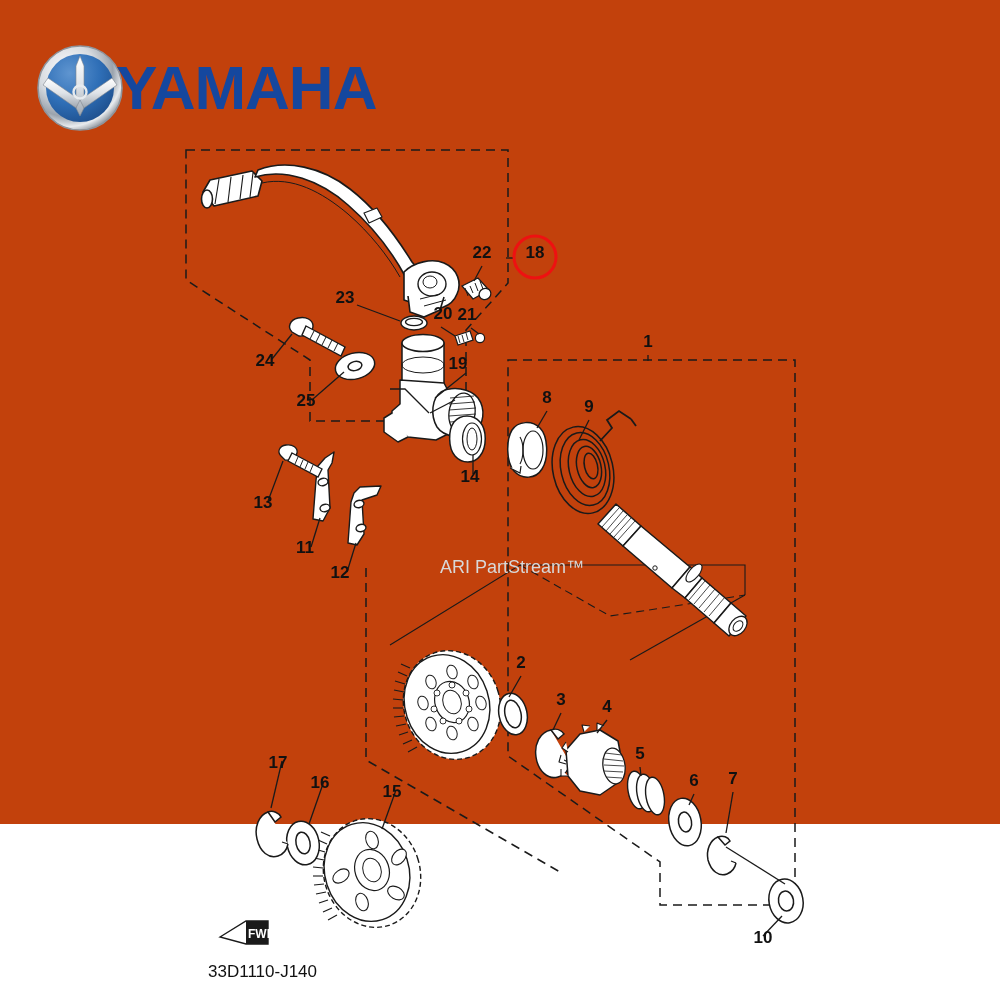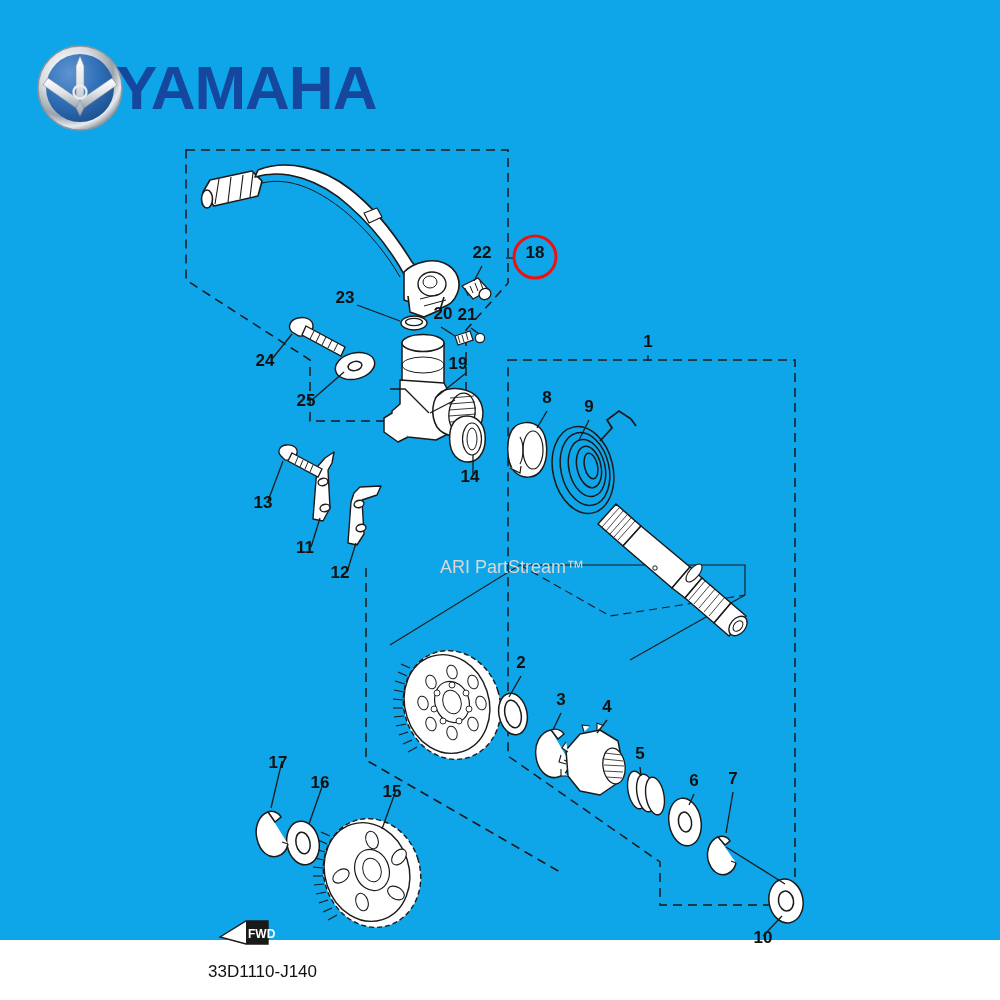--- a/index.html
+++ b/index.html
@@ -1,19 +1,19 @@
 <!DOCTYPE html>
 <html><head>
 <meta charset="utf-8">
 <title>Yamaha Kick Starter Parts Diagram</title>
 <style>
   html,body{margin:0;padding:0;background:#ffffff;}
   body{width:1000px;height:1000px;overflow:hidden;
        font-family:"Liberation Sans",sans-serif;color:#000;}
-  #page{position:relative;width:1000px;height:940px;background:#0ea5e9;}
+  #page{position:relative;width:1000px;height:824px;background:#c2410c;}
   svg{display:block;}
   .cal{font-family:"Liberation Sans",sans-serif;font-weight:bold;fill:#111;}
   .partno{font-family:"Liberation Sans",sans-serif;font-size:17px;fill:#111;}
   .wm{font-family:"Liberation Sans",sans-serif;fill:#d8d8d8;}
   .brand{font-family:"Liberation Sans",sans-serif;font-weight:bold;
          fill:#15479e;letter-spacing:-1px;}
 </style>
 </head>
 <body>
 

